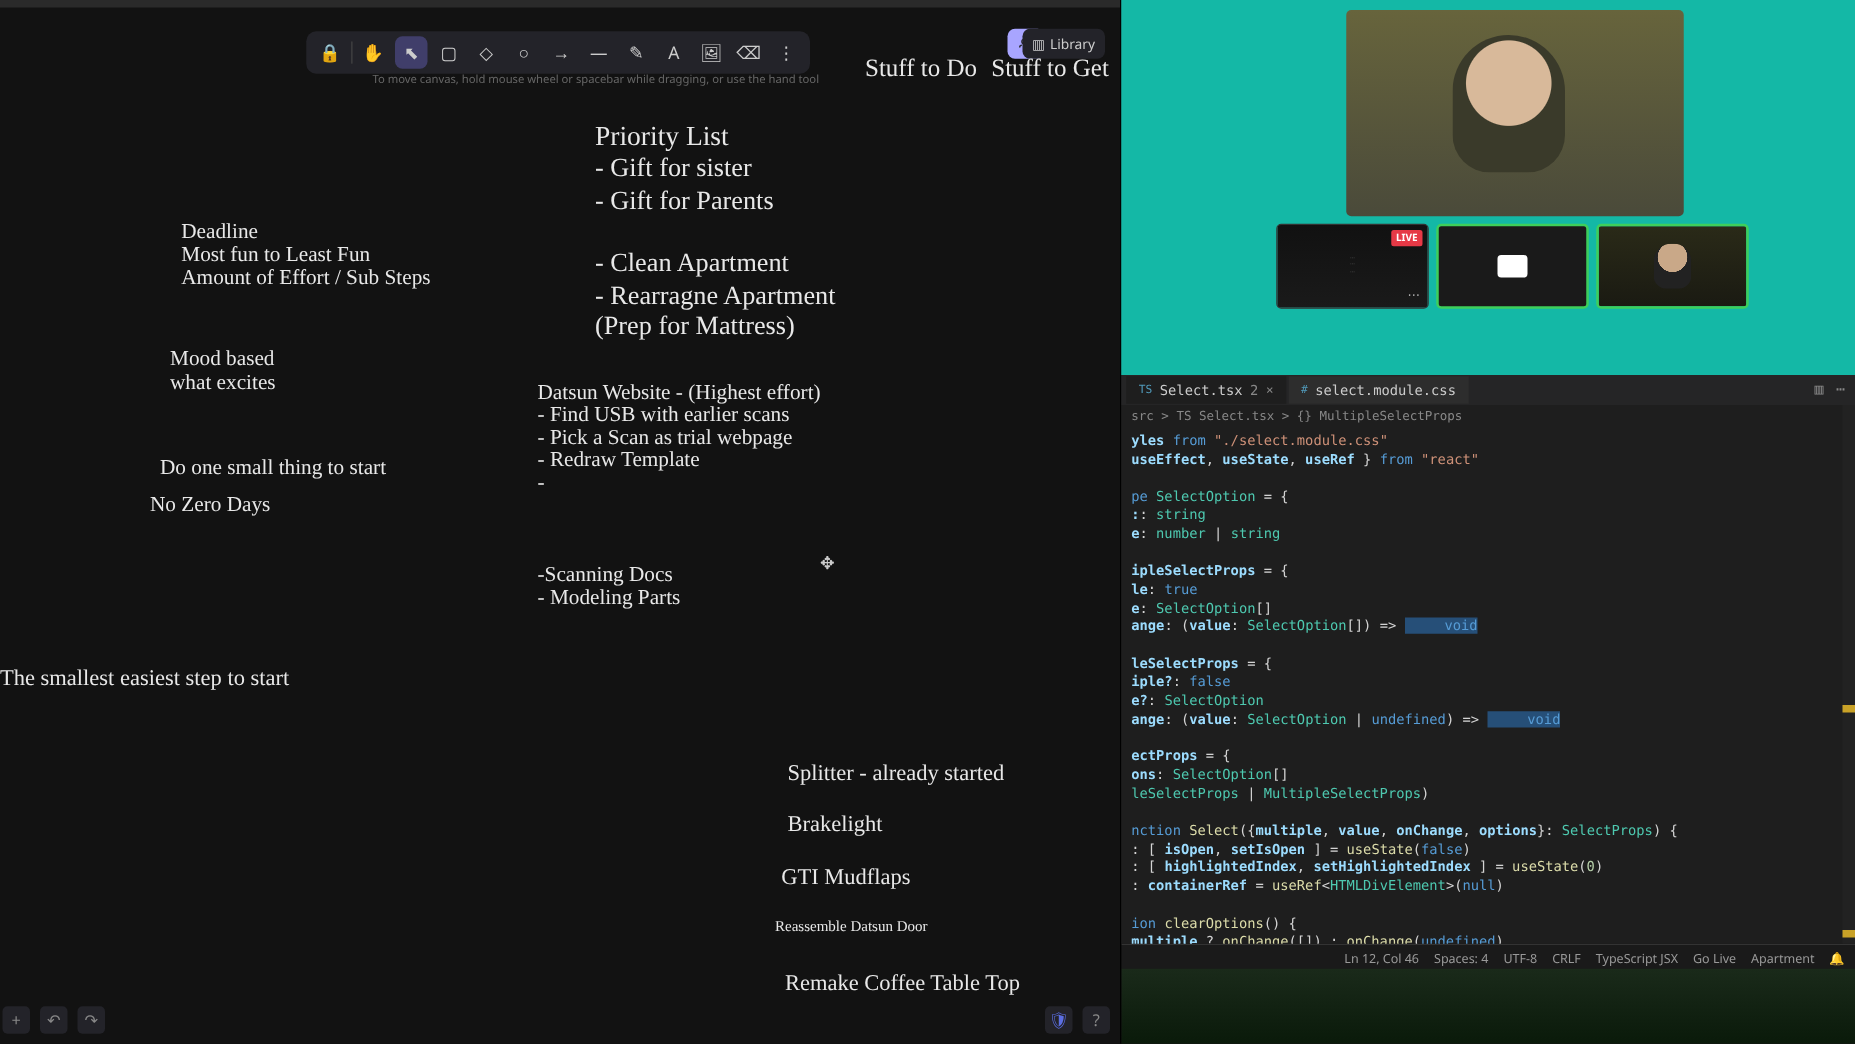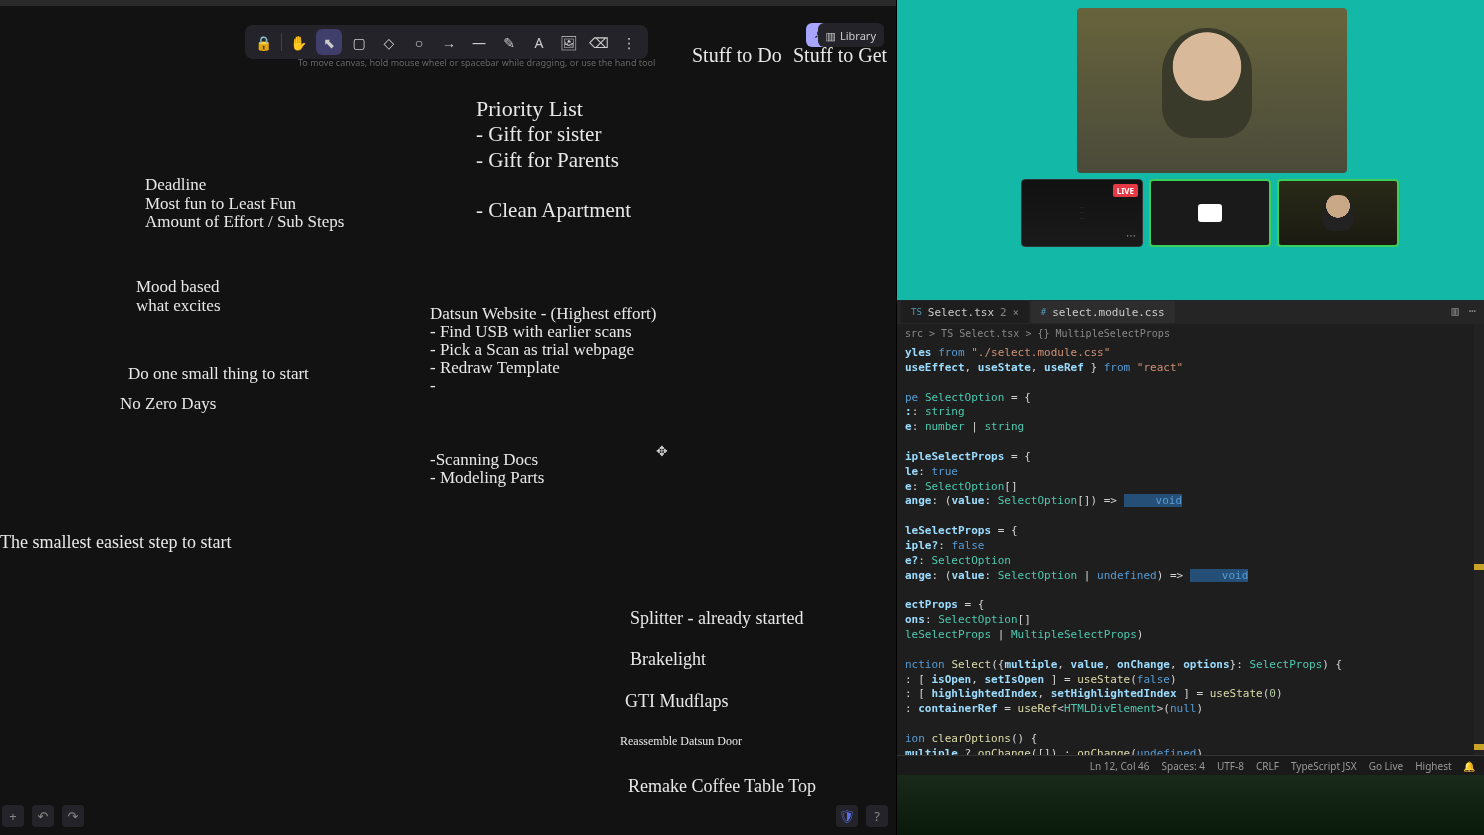--- a/index.html
+++ b/index.html
@@ -270,20 +270,22 @@
   <div class="hand" style="top:278px;left:136px;font-size:17px;white-space:pre-line;line-height:1.1">Mood based
 what excites</div>
   <div class="hand" style="top:364px;left:128px;font-size:17px">Do one small thing to start</div>
   <div class="hand" style="top:394px;left:120px;font-size:17px">No Zero Days</div>
   <div class="hand" style="top:532px;left:0px;font-size:18px">The smallest easiest step to start</div>
 
   <div class="hand" style="top:96px;left:476px;font-size:22px">Priority List</div>
   <div class="hand" style="top:122px;left:476px;font-size:21px">- Gift for sister</div>
   <div class="hand" style="top:148px;left:476px;font-size:21px">- Gift for Parents</div>
   <div class="hand" style="top:198px;left:476px;font-size:21px">- Clean Apartment</div>
+  <div class="hand" style="top:224px;left:476px;font-size:21px;white-space:pre-line;line-height:1.15">- Rearragne Apartment
+(Prep for Mattress)</div>
 
   <div class="hand" style="top:304px;left:430px;font-size:17px">Datsun Website - (Highest effort)</div>
   <div class="hand" style="top:322px;left:430px;font-size:17px">- Find USB with earlier scans</div>
   <div class="hand" style="top:340px;left:430px;font-size:17px">- Pick a Scan as trial webpage</div>
   <div class="hand" style="top:358px;left:430px;font-size:17px">- Redraw Template</div>
   <div class="hand" style="top:376px;left:430px;font-size:17px">-</div>
 
   <div class="hand" style="top:450px;left:430px;font-size:17px">-Scanning Docs</div>
   <div class="hand" style="top:468px;left:430px;font-size:17px">- Modeling Parts</div>
 
@@ -383,19 +385,19 @@
 
   <div class="status-bar">
     <div class="status-left"></div>
     <div class="status-right">
       <span>Ln 12, Col 46</span>
       <span>Spaces: 4</span>
       <span>UTF-8</span>
       <span>CRLF</span>
       <span>TypeScript JSX</span>
       <span>Go Live</span>
-      <span>Highest</span>
+      <span>Apartment</span>
       <span>🔔</span>
     </div>
   </div>
 
   <div style="flex:0 0 60px;background:linear-gradient(#1a2a1a,#0a1a0a)"></div>
 </div>
 
 </body></html>

